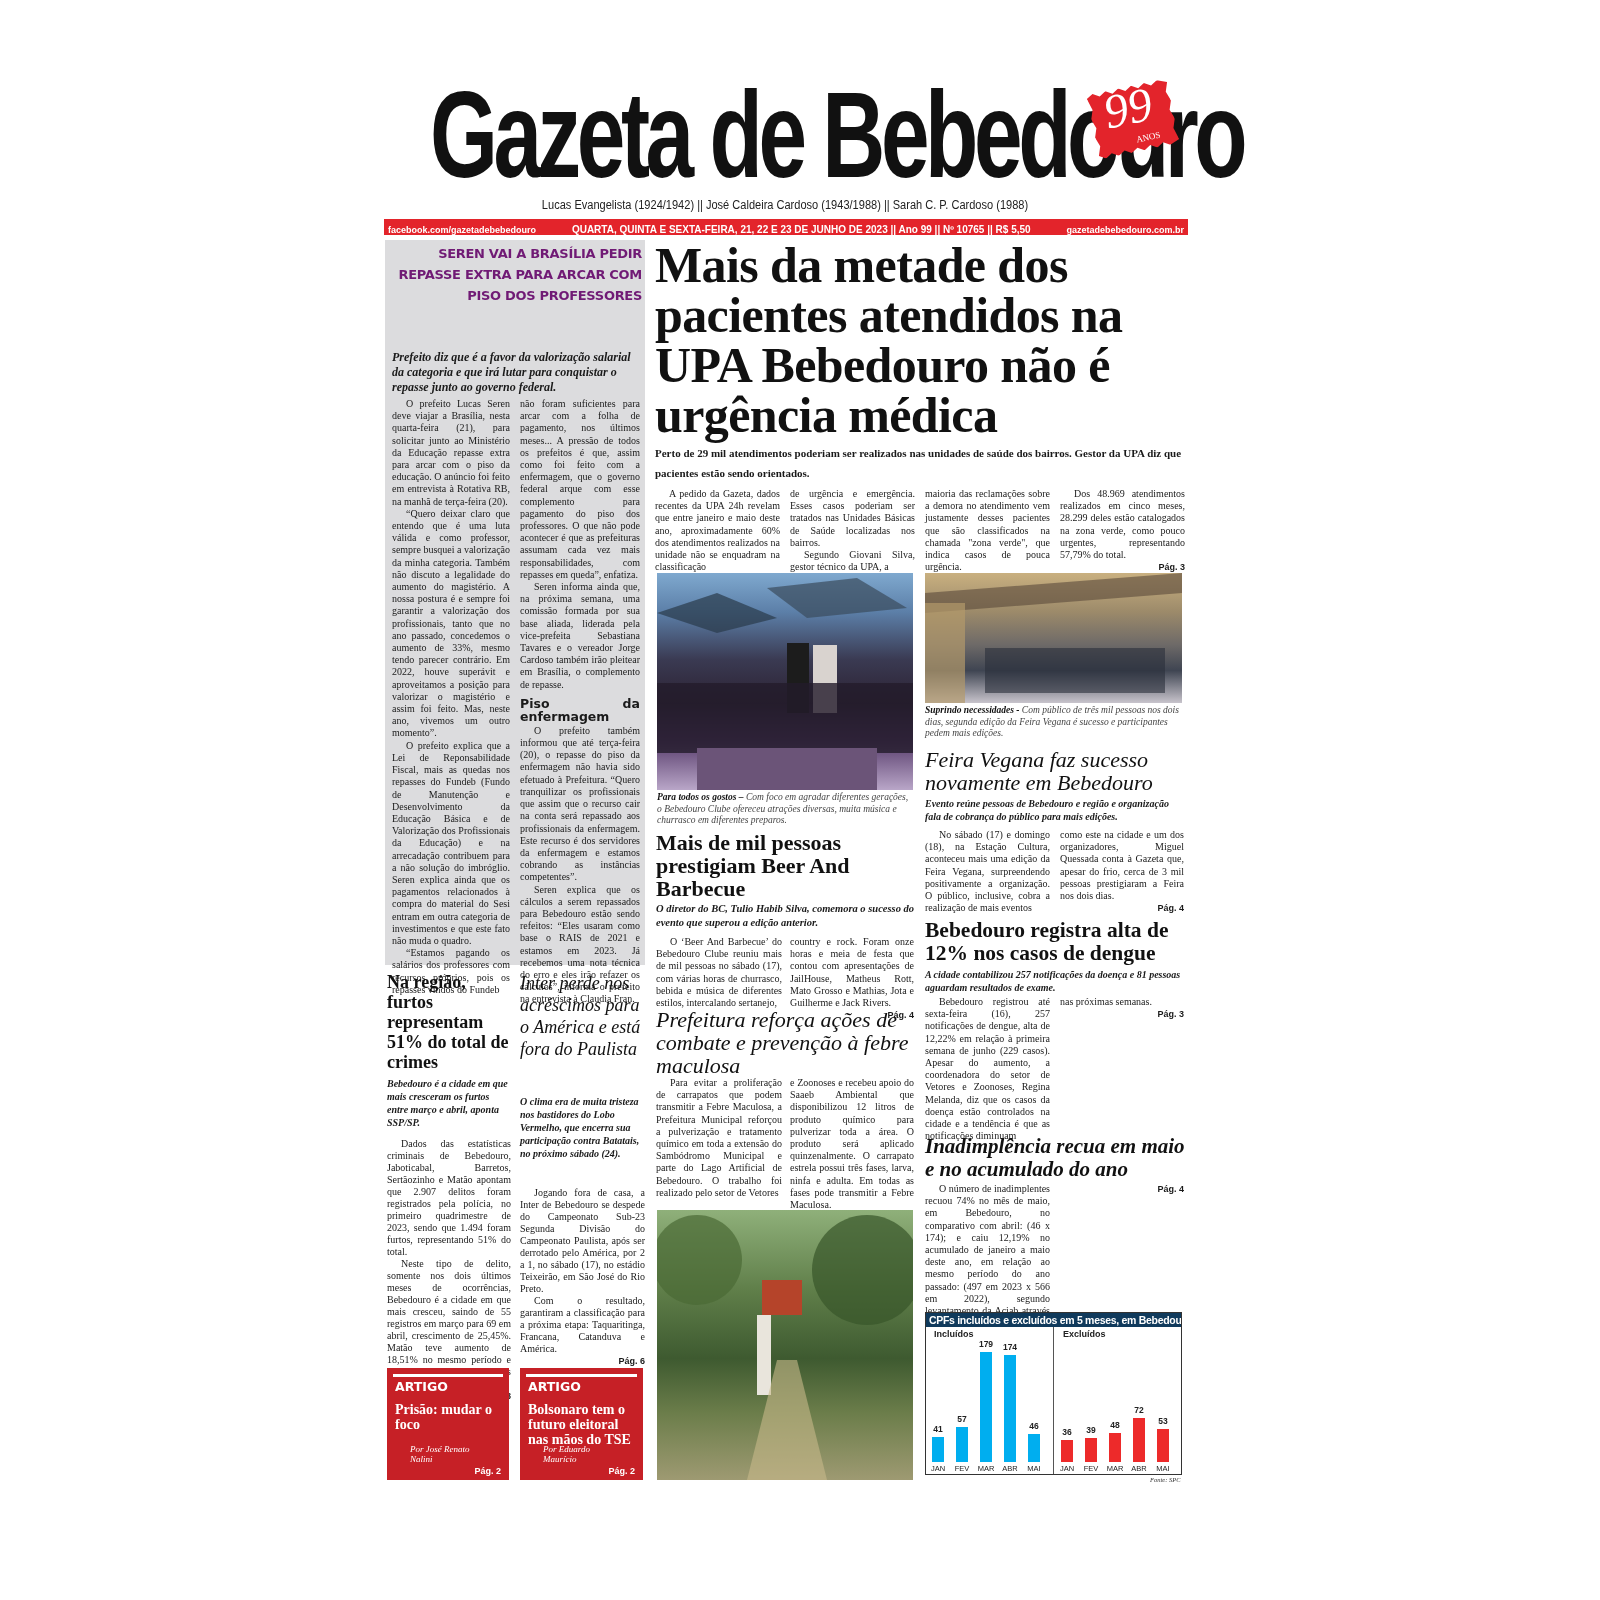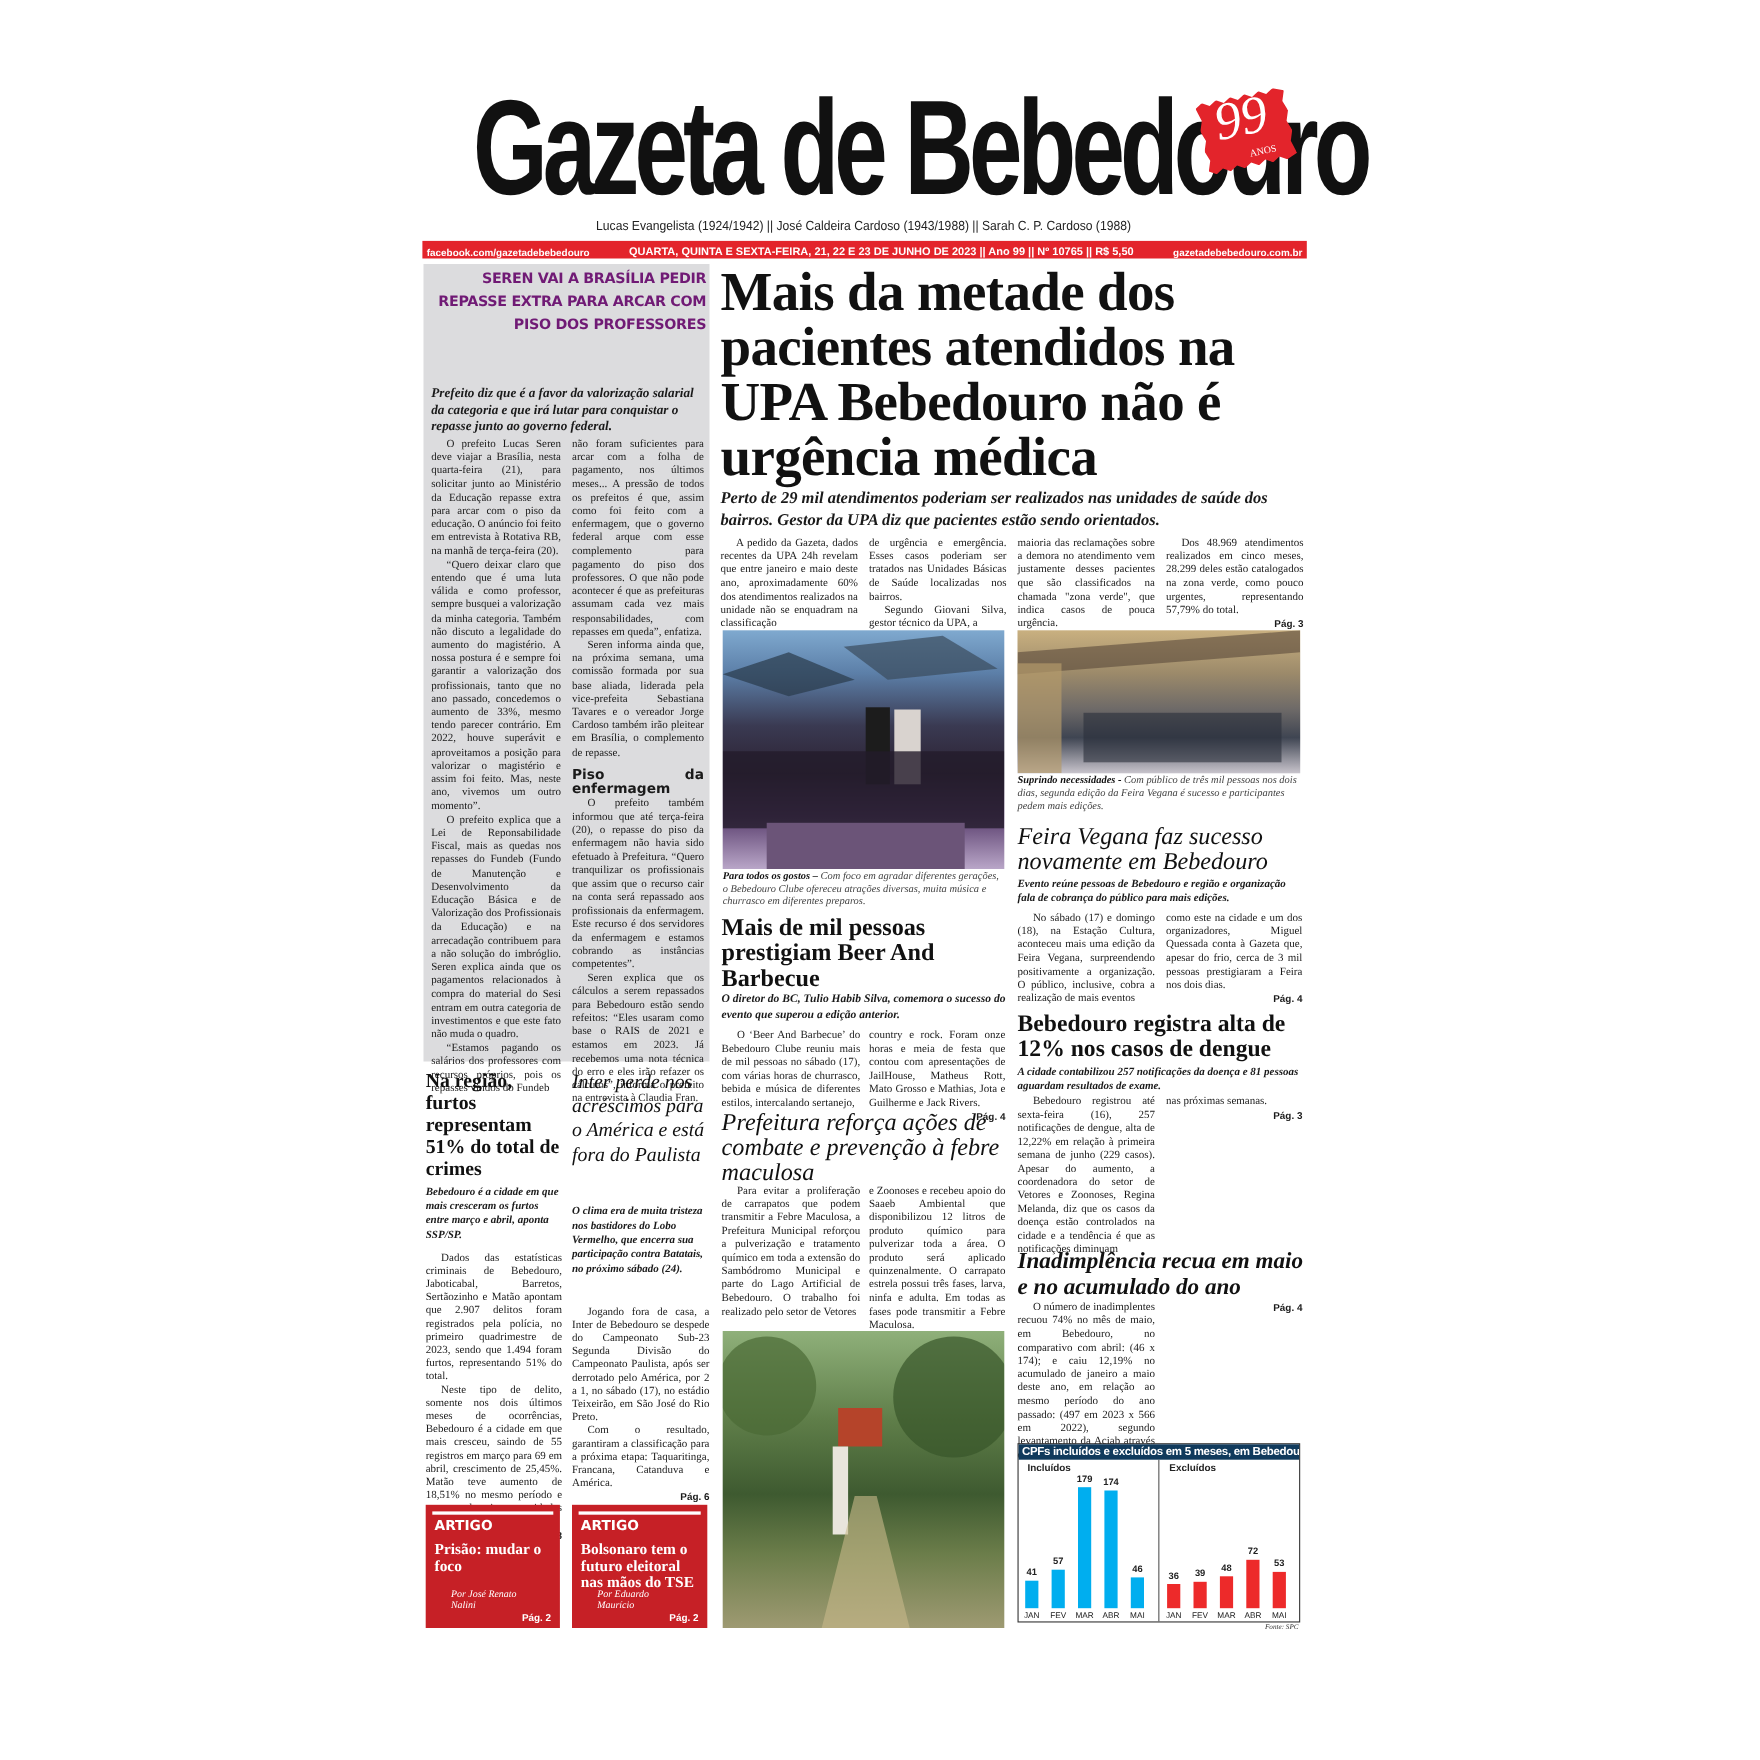--- a/index.html
+++ b/index.html
@@ -14,21 +14,21 @@
   .redbar { left: 384px; top: 219px; width: 804px; height: 16px; background: #e3242b; color: #fff; font-family: "Liberation Sans", sans-serif; font-size: 9px; font-weight: bold; display: flex; align-items: flex-end; justify-content: space-between; padding: 0 4px; }
   .redbar .center { font-size: 10px; }
   .graybox { left: 385px; top: 240px; width: 260px; height: 725px; background: #dcdcde; }
   .seren-title { left: 392px; top: 243px; width: 250px; font-family: "DejaVu Sans", sans-serif; font-weight: bold; font-size: 13px; line-height: 21px; color: #701a75; letter-spacing: -0.3px; text-align: right; }
   .seren-sub { left: 392px; top: 350px; width: 250px; font-style: italic; font-weight: bold; font-size: 12px; line-height: 15px; }
   .col { font-size: 10px; line-height: 12.2px; text-align: justify; hyphens: auto; }
   .col p { text-indent: 14px; }
   .col h4 { font-family: "DejaVu Sans", sans-serif; font-size: 12.5px; line-height: 13px; margin: 6px 0 2px; text-indent: 0; }
   .pag { font-family: "Liberation Sans", sans-serif; font-weight: bold; font-size: 9px; text-align: right; }
   .main-title { left: 655px; top: 240px; width: 535px; font-size: 50px; line-height: 50px; letter-spacing: -0.6px; color: #111; }
-  .main-sub { left: 655px; top: 443px; width: 535px; font-style: italic; font-weight: bold; font-size: 15px; line-height: 20px; }
+  .main-sub { left: 655px; top: 443px; width: 535px; font-weight: bold; font-size: 11px; line-height: 20px; }
   .photo { overflow: hidden; }
   .caption { font-size: 9.5px; line-height: 11.5px; font-style: italic; color: #444; }
   .caption b { color: #111; }
   .h-serif { font-weight: bold; color: #111; }
   .h-italic { font-style: italic; color: #111; }
   .deck { font-style: italic; font-weight: bold; font-size: 10.5px; line-height: 13.5px; }
   .artigo { background: #c62026; color: #fff; }
   .artigo .rule { height: 3px; background: #fff; margin: 6px 6px 0; }
   .artigo .lbl { font-family: "DejaVu Sans", sans-serif; font-weight: bold; font-size: 12.5px; padding: 2px 8px 0; }
   .artigo .t { font-weight: bold; font-size: 14px; line-height: 15px; padding: 8px 8px 0; }

